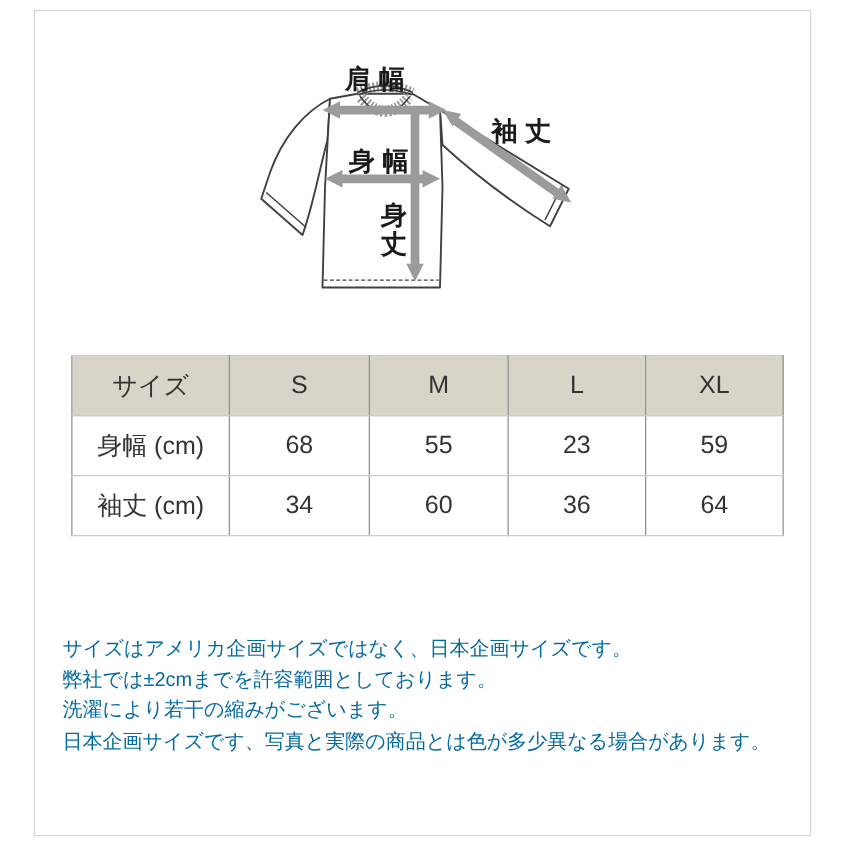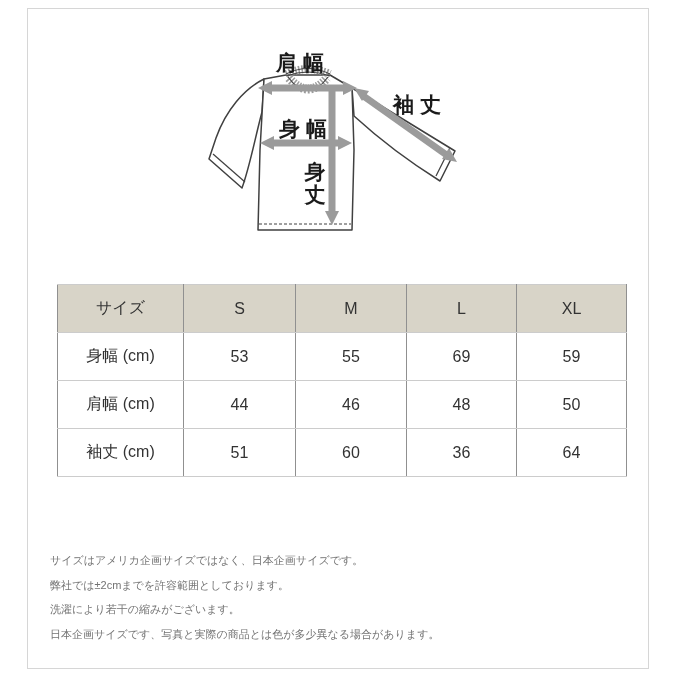--- a/index.html
+++ b/index.html
@@ -14,26 +14,26 @@
   .diagram{position:absolute;left:0;top:0;width:680px;height:260px;}
   .diagram svg{display:block;}
   .size-table{
     position:absolute;left:57px;top:284px;width:569px;
     border-collapse:collapse;table-layout:fixed;
   }
   .size-table th,.size-table td{
     border-left:1px solid #909090;border-right:1px solid #909090;
     border-top:1px solid #cccccc;border-bottom:1px solid #cccccc;
     height:47px;text-align:center;vertical-align:middle;
-    font-size:16px;font-weight:normal;color:#333;padding:0;
+    font-size:20px;font-weight:normal;color:#333;padding:0;
   }
   .size-table thead th{background:#d8d4c8;color:#333;}
   .notes{
-    position:absolute;left:50px;top:548px;width:590px;
-    font-size:11px;line-height:24.6px;color:#737373;
+    position:absolute;left:50px;top:508px;width:590px;
+    font-size:16px;line-height:24.6px;color:#0369a1;
   }
   .notes div{white-space:nowrap;}
 </style>
 </head>
 <body>
 
 <div class="page">
   <div class="frame"></div>
 
   <div class="diagram">
@@ -111,35 +111,28 @@
         <th>サイズ</th>
         <th>S</th>
         <th>M</th>
         <th>L</th>
         <th>XL</th>
       </tr>
     </thead>
     <tbody>
       <tr>
         <td>身幅 (cm)</td>
-        <td>53</td>
+        <td>68</td>
         <td>55</td>
-        <td>69</td>
+        <td>23</td>
         <td>59</td>
       </tr>
       <tr>
-        <td>肩幅 (cm)</td>
-        <td>44</td>
-        <td>46</td>
-        <td>48</td>
-        <td>50</td>
-      </tr>
-      <tr>
         <td>袖丈 (cm)</td>
-        <td>51</td>
+        <td>34</td>
         <td>60</td>
         <td>36</td>
         <td>64</td>
       </tr>
     </tbody>
   </table>
 
   <div class="notes">
     <div>サイズはアメリカ企画サイズではなく、日本企画サイズです。</div>
     <div>弊社では±2cmまでを許容範囲としております。</div>

